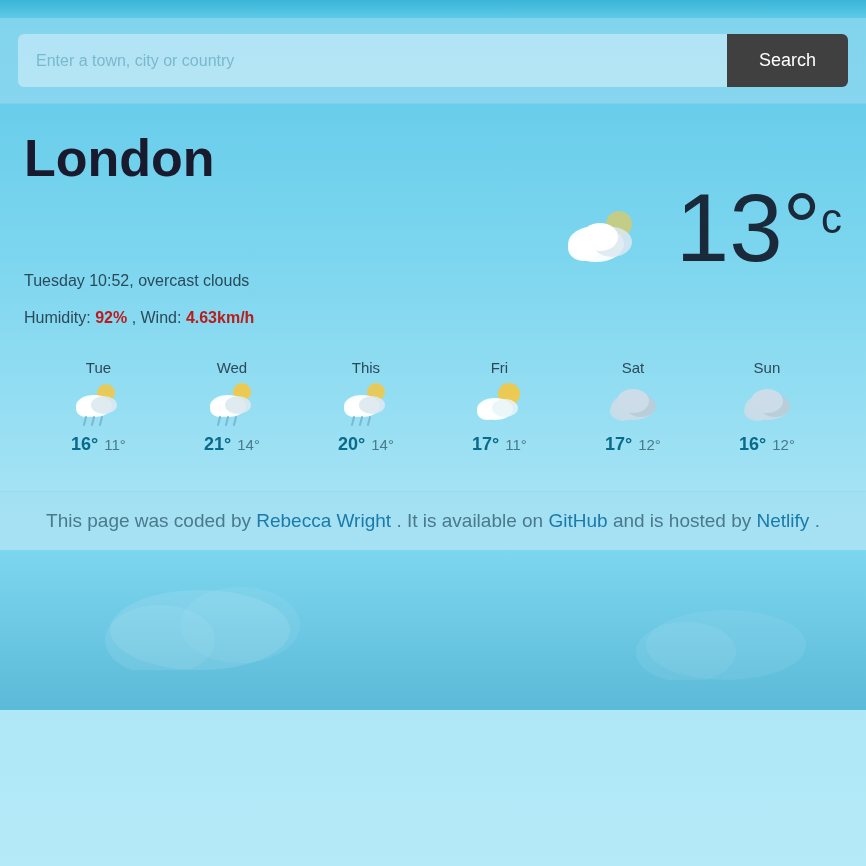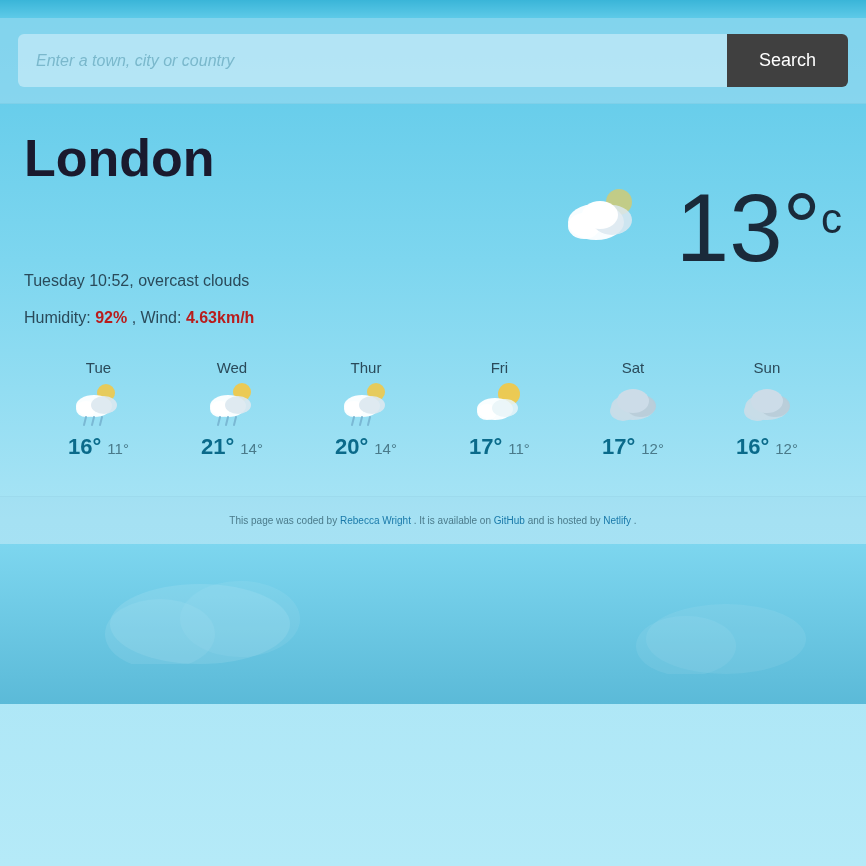--- a/index.html
+++ b/index.html
@@ -27,21 +27,20 @@
 
     .search-input {
       flex: 1;
       padding: 16px 18px;
       font-size: 16px;
       color: #7ab8cc;
       background: rgba(200, 235, 248, 0.7);
       border: none;
       border-radius: 6px 0 0 6px;
       outline: none;
-      font-style: italic;
     }
 
     .search-input::placeholder {
       color: #7ab8cc;
     }
 
     .search-button {
       background: #404040;
       color: white;
       border: none;
@@ -91,21 +90,21 @@
       color: #2a4a5a;
     }
 
     .humidity-wind span.highlight {
       color: #b91c1c;
       font-weight: 600;
     }
 
     .temp-display {
       display: flex;
-      align-items: flex-start;
+      align-items: flex-end;
       gap: 32px;
     }
 
     .temperature {
       font-size: 96px;
       font-weight: 300;
       color: #1a2a3a;
       line-height: 1;
     }
 
@@ -129,40 +128,40 @@
       font-weight: 400;
     }
 
     .forecast-temps {
       display: flex;
       gap: 6px;
       align-items: baseline;
     }
 
     .temp-high {
-      font-size: 22px;
+      font-size: 18px;
       font-weight: 600;
       color: #0a6a8a;
     }
 
     .temp-low {
       font-size: 15px;
       color: #4a7a8a;
     }
 
     .footer-divider {
       height: 1px;
       background: rgba(150, 210, 230, 0.5);
       margin: 36px 0 0 0;
     }
 
     .footer {
       padding: 18px 24px;
       text-align: center;
-      font-size: 10px;
+      font-size: 19px;
       color: #4a7a8a;
       background: rgba(160, 220, 240, 0.3);
     }
 
     .footer a {
       color: #1a7aaa;
       text-decoration: none;
     }
 
     .bottom-decor {
@@ -259,21 +258,21 @@
           <line x1="30" y1="38" x2="28" y2="46" stroke="#7ab8d4" stroke-width="2" stroke-linecap="round"></line>
         </svg>
       </div>
       <div class="forecast-temps">
         <span class="temp-high">21°</span>
         <span class="temp-low">14°</span>
       </div>
     </div>
 
     <div class="forecast-day">
-      <span class="day-label">Thur</span>
+      <span class="day-label">This</span>
       <div>
         <svg width="52" height="48" viewBox="0 0 52 48">
           <circle cx="36" cy="13" r="9" fill="#f5c842" opacity="0.85"></circle>
           <ellipse cx="22" cy="27" rx="18" ry="11" fill="white" opacity="0.95"></ellipse>
           <ellipse cx="14" cy="30" rx="10" ry="8" fill="white" opacity="0.95"></ellipse>
           <ellipse cx="32" cy="26" rx="13" ry="9" fill="#dce8f0" opacity="0.9"></ellipse>
           <line x1="14" y1="38" x2="12" y2="46" stroke="#7ab8d4" stroke-width="2" stroke-linecap="round"></line>
           <line x1="22" y1="38" x2="20" y2="46" stroke="#7ab8d4" stroke-width="2" stroke-linecap="round"></line>
           <line x1="30" y1="38" x2="28" y2="46" stroke="#7ab8d4" stroke-width="2" stroke-linecap="round"></line>
         </svg>

